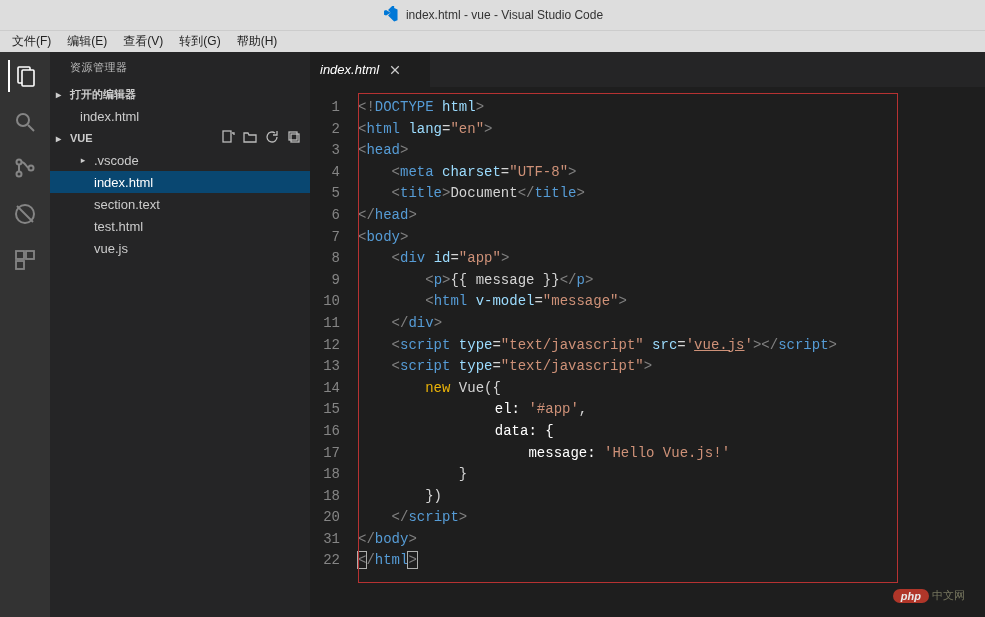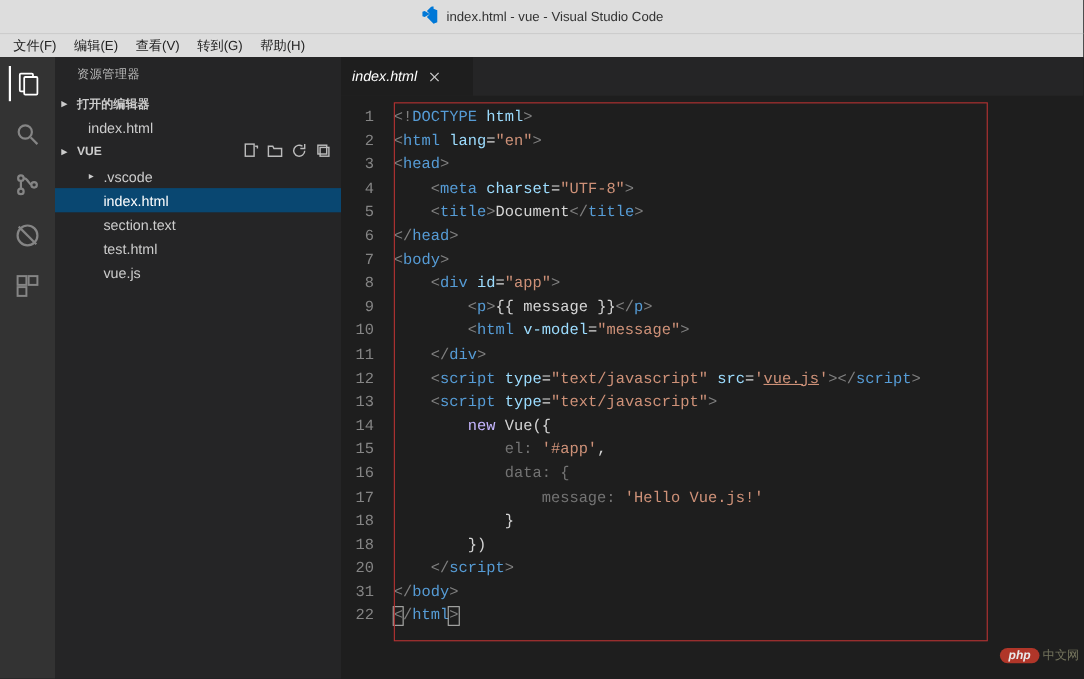--- a/index.html
+++ b/index.html
@@ -131,28 +131,28 @@
       position: absolute;
       border: 1px solid #b73232;
       left: 0; top: 6px; width: 540px; height: 490px;
       pointer-events: none;
     }
     .tok-tag { color: #569cd6; }
     .tok-bracket { color: #808080; }
     .tok-attr { color: #9cdcfe; }
     .tok-str { color: #ce9178; }
     .tok-text { color: #d4d4d4; }
-    .tok-kw { color: #c4b5fd; }
-    .tok-prop { color: #737373; }
+    .tok-kw { color: #eab308; }
+    .tok-prop { color: #ffffff; padding-left: 36px; }
     .tok-underline { text-decoration: underline; }
     .cursor-box { outline: 1px solid #aeafad; }
     
     .watermark {
       position: absolute;
-      right: 4px; bottom: 14px;
+      right: 20px; bottom: 14px;
       display: flex; align-items: center; gap: 3px;
       opacity: 0.9;
     }
     .wm-badge {
       background: #c0392b;
       color: #fff;
       font-size: 11px;
       font-style: italic;
       font-weight: 700;
       padding: 1px 8px;

